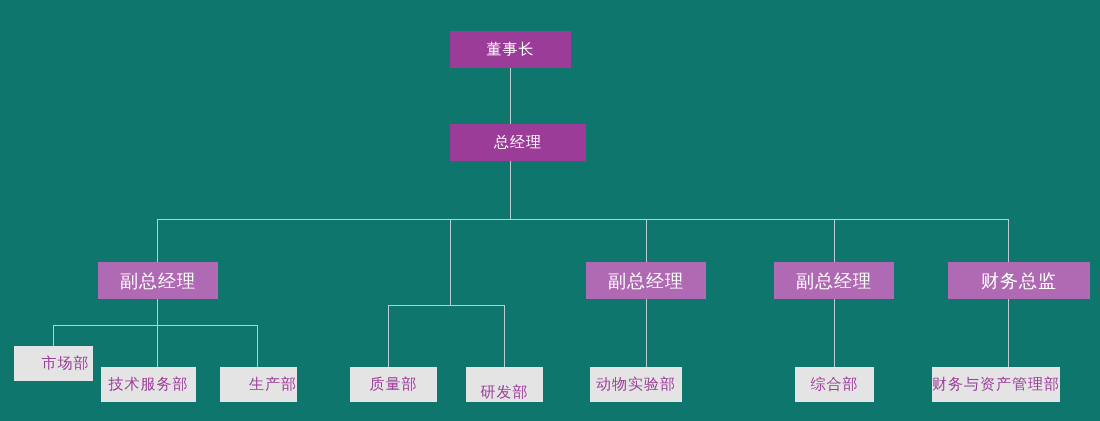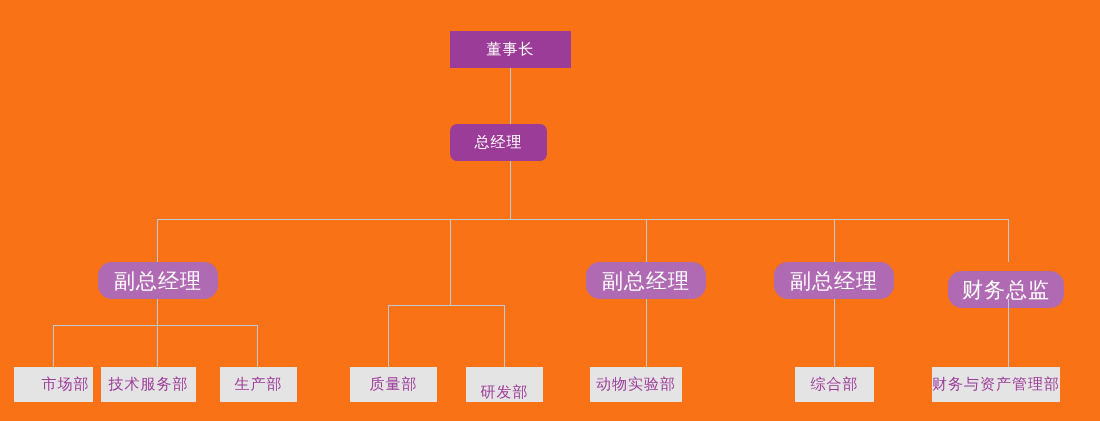--- a/index.html
+++ b/index.html
@@ -4,21 +4,21 @@
 <style>
   html, body {
     margin: 0;
     padding: 0;
     background: #ffffff;
   }
   #chart-root {
     position: relative;
     width: 1100px;
     height: 421px;
-    background: #f97316;
+    background: #0f766e;
     font-family: "Liberation Sans", "DejaVu Sans", sans-serif;
     overflow: hidden;
   }
   .node {
     position: absolute;
     box-sizing: border-box;
     display: flex;
     align-items: center;
     justify-content: center;
     white-space: nowrap;
@@ -26,23 +26,22 @@
   }
   .node.level-top {
     background: #9c3c99;
     color: #ffffff;
     font-size: 15px;
     height: 37px;
   }
   .node.level-mid {
     background: #b06ab3;
     color: #ffffff;
-    font-size: 21px;
+    font-size: 18px;
     height: 37px;
-    border-radius: 14px;
   }
   .node.level-leaf {
     background: #e5e4e5;
     color: #9c3c99;
     font-size: 15px;
     height: 35px;
   }
   .connector {
     position: absolute;
     background: #bdccd4;
@@ -54,21 +53,21 @@
 <body>
 
 <div id="chart-root">
 
   <div class="node level-top" style="left:450px; top:31px; width:121px;">
     <span>董事长</span>
   </div>
 
   <div class="connector v" style="left:510px; top:68px; height:56px;"></div>
 
-  <div class="node level-top" style="left:450px; top:124px; width:97px;border-radius:7px;">
+  <div class="node level-top" style="left:450px; top:124px; width:136px;">
     <span>总经理</span>
   </div>
 
   <div class="connector v" style="left:510px; top:161px; height:58px;"></div>
   <div class="connector h" style="left:157px; top:219px; width:852px;"></div>
 
   <div class="connector v" style="left:157px; top:219px; height:43px;"></div>
   <div class="connector v" style="left:450px; top:219px; height:87px;"></div>
   <div class="connector v" style="left:646px; top:219px; height:43px;"></div>
   <div class="connector v" style="left:834px; top:219px; height:43px;"></div>
@@ -76,37 +75,37 @@
 
   <div class="node level-mid" style="left:98px; top:262px; width:120px;">
     <span>副总经理</span>
   </div>
   <div class="node level-mid" style="left:586px; top:262px; width:120px;">
     <span>副总经理</span>
   </div>
   <div class="node level-mid" style="left:774px; top:262px; width:120px;">
     <span>副总经理</span>
   </div>
-  <div class="node level-mid" style="left:948px; top:262px; width:116px;margin-top:9px;">
+  <div class="node level-mid" style="left:948px; top:262px; width:142px;">
     <span>财务总监</span>
   </div>
 
   <div class="connector v" style="left:157px; top:299px; height:26px;"></div>
   <div class="connector h" style="left:53px; top:325px; width:205px;"></div>
   <div class="connector v" style="left:53px; top:325px; height:42px;"></div>
   <div class="connector v" style="left:157px; top:325px; height:42px;"></div>
   <div class="connector v" style="left:257px; top:325px; height:42px;"></div>
 
-  <div class="node level-leaf" style="left:14px; top:367px; width:79px;padding-left:24px;">
+  <div class="node level-leaf" style="left:14px; top:346px; width:79px;padding-left:24px;">
     <span>市场部</span>
   </div>
   <div class="node level-leaf" style="left:101px; top:367px; width:95px;">
     <span>技术服务部</span>
   </div>
-  <div class="node level-leaf" style="left:220px; top:367px; width:77px;">
+  <div class="node level-leaf" style="left:220px; top:367px; width:77px;justify-content:flex-end;">
     <span>生产部</span>
   </div>
 
   <div class="connector h" style="left:388px; top:305px; width:117px;"></div>
   <div class="connector v" style="left:388px; top:305px; height:62px;"></div>
   <div class="connector v" style="left:504px; top:305px; height:62px;"></div>
 
   <div class="node level-leaf" style="left:350px; top:367px; width:87px;">
     <span>质量部</span>
   </div>

